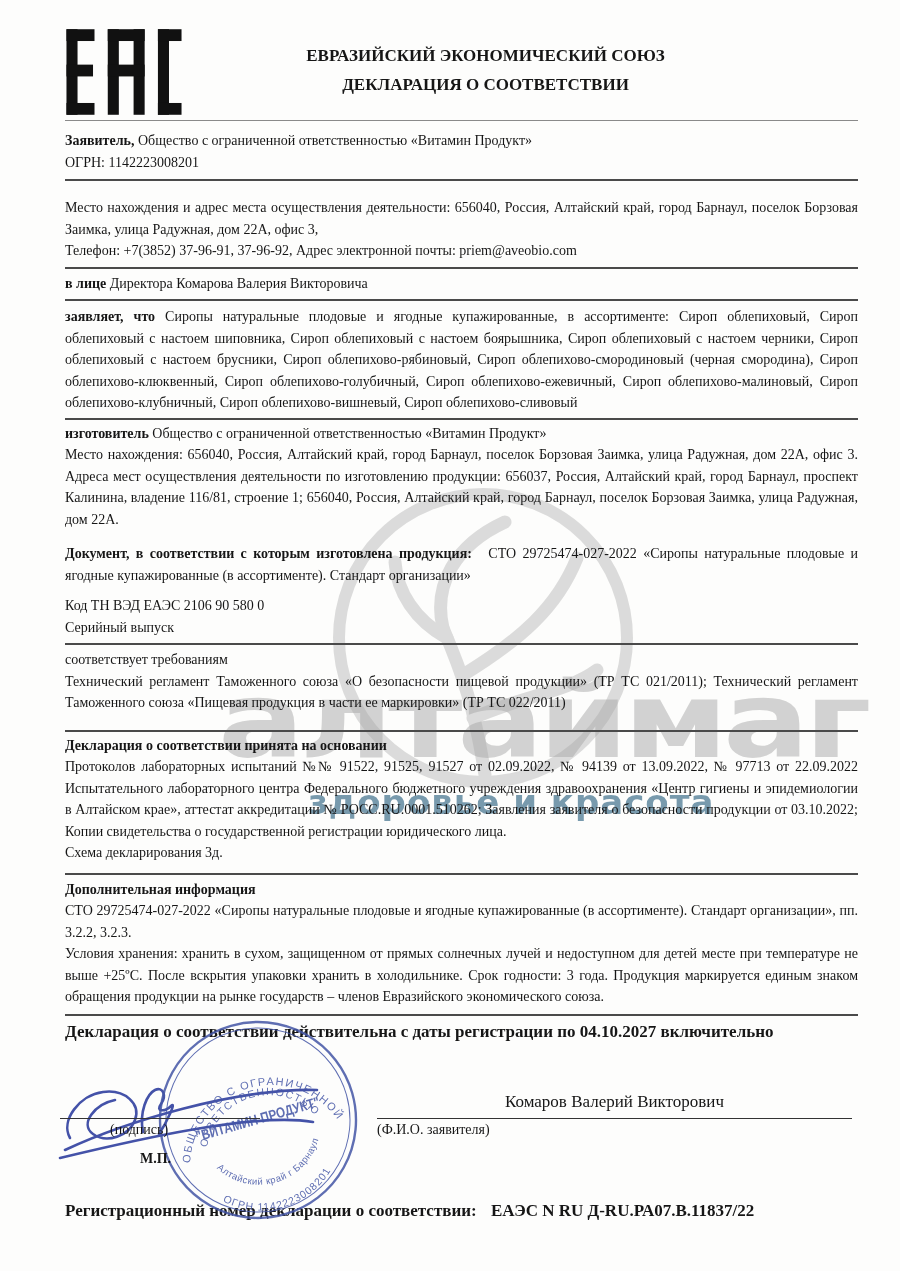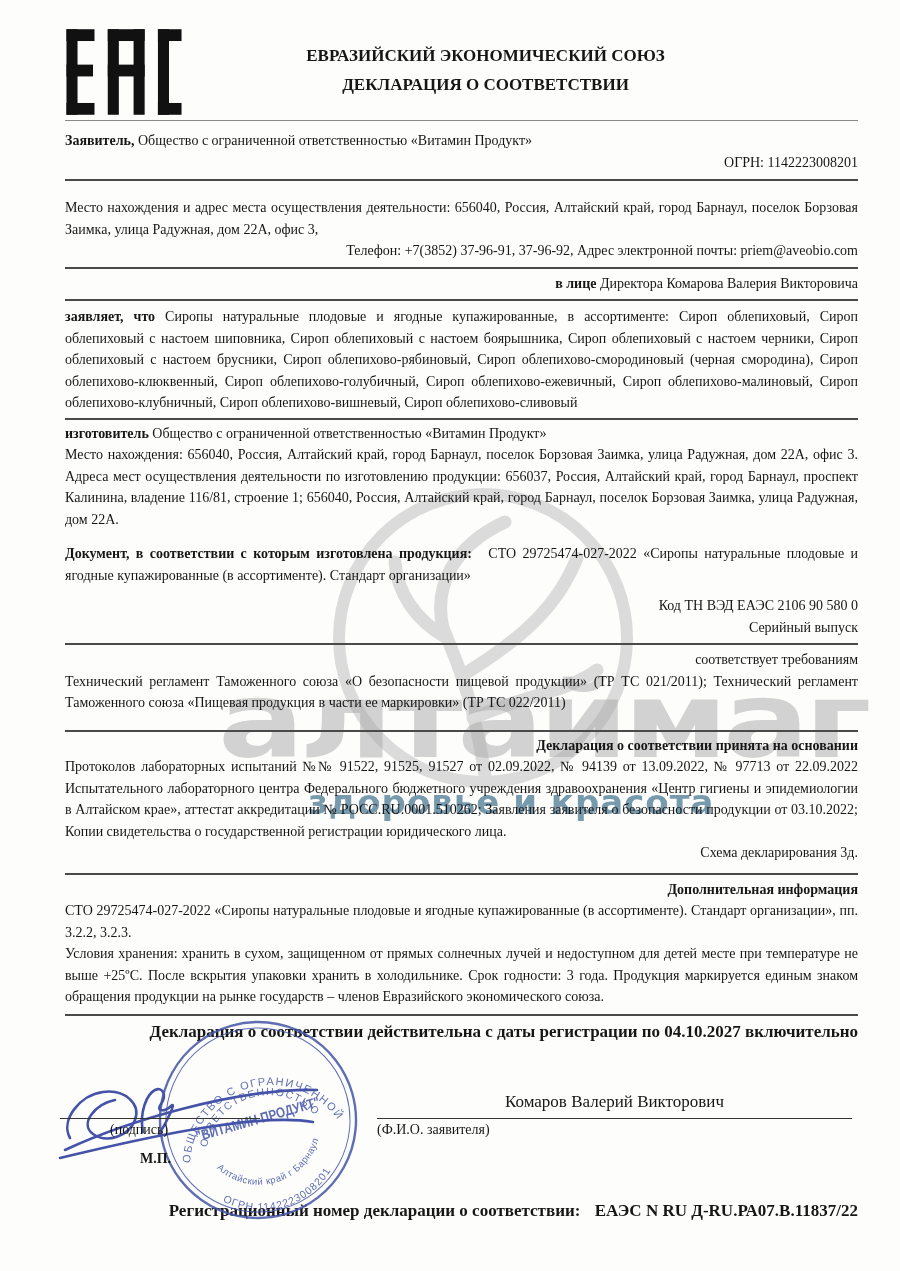--- a/index.html
+++ b/index.html
@@ -15,21 +15,21 @@
           font-weight:bold;font-size:34px;color:#0c4a6e;opacity:.55;letter-spacing:1px;}
   
   .content{position:absolute;left:65px;right:42px;top:0;z-index:1;}
   .hdr{display:flex;align-items:flex-start;margin-top:27px;height:93px;}
   .hdr-title{flex:1;text-align:center;padding-right:70px;margin-top:14px;
              font-weight:bold;font-size:17px;line-height:29px;}
   p{margin:0;font-size:14px;line-height:21.5px;text-align:justify;}
   .b{font-weight:bold;}
   .rule{border:0;border-top:2px solid #4a4a4a;height:0;margin:0;}
   .rule.lt{border-top:1.5px solid #8a8a8a;}
-  .nj{text-align:right;}
+  .nj{text-align:left;}
   
   .sig{position:relative;height:148px;margin-top:4px;}
   .sig-line{position:absolute;border-top:1.5px solid #333;height:0;}
   .cap{position:absolute;font-size:14px;text-align:left;}
   .fio{position:absolute;font-size:17px;text-align:center;}
   .stamp{position:absolute;opacity:.85;}
   .autograph{position:absolute;}
   .footline{font-weight:bold;font-size:17px;}
   .sp{display:inline-block;width:10px;}
 </style>

